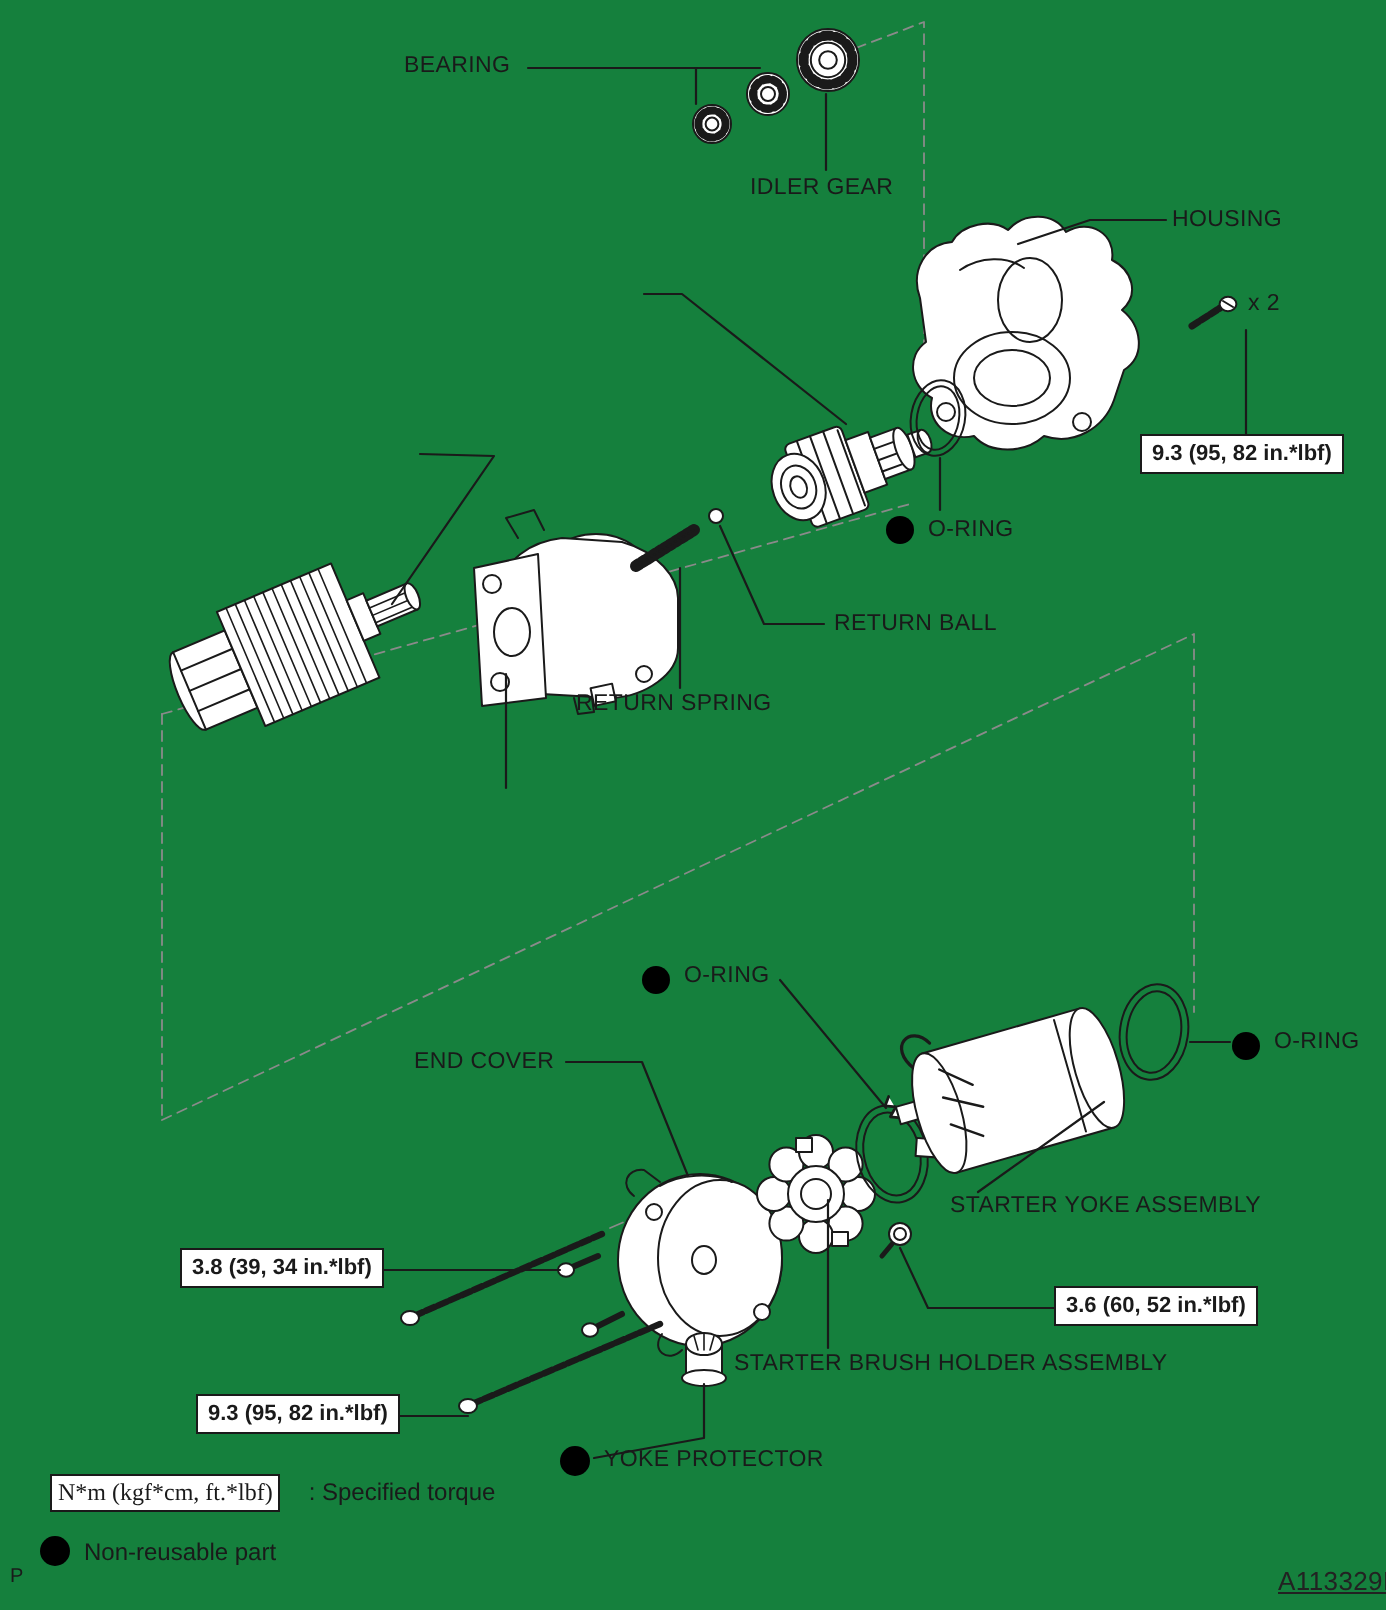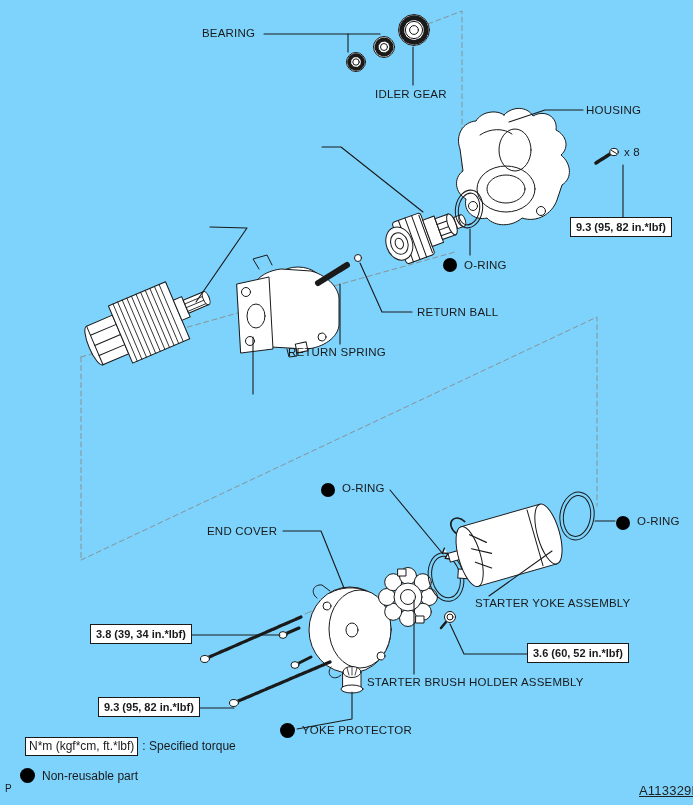--- a/index.html
+++ b/index.html
@@ -1,32 +1,32 @@
 <!DOCTYPE html>
 <html><head>
 <meta charset="utf-8">
 <style>
   html,body{margin:0;padding:0;background:#fff;}
   .stage{
-    position:relative;width:693px;height:805px;background:#7dd3fc;overflow:hidden;
+    position:relative;width:693px;height:805px;background:#15803d;overflow:hidden;
     font-family:"Liberation Sans","DejaVu Sans",sans-serif;color:#1a1a1a;
   }
   .stage svg{position:absolute;left:0;top:0;}
   .lbl{
     position:absolute;font-size:11.5px;letter-spacing:.2px;white-space:nowrap;
     line-height:13px;color:#1a1a1a;
   }
   .torque{
     position:absolute;font-size:11px;font-weight:bold;white-space:nowrap;
     border:1.6px solid #1a1a1a;background:#fff;padding:3px 5px;line-height:12px;
   }
   .dot{position:absolute;background:#000;border-radius:50%;}
   .legend-row{position:absolute;font-size:12px;white-space:nowrap;line-height:15px;}
-  .units-box{border:1px solid #1a1a1a;padding:1px 3px;background:#fff;display:inline-block;}
-  .legend-desc{margin-left:4px;}
+  .units-box{border:1px solid #1a1a1a;padding:1px 3px;background:#fff;display:inline-block;font-family:Liberation Serif, serif;}
+  .legend-desc{margin-left:14px;}
   .legend-dot-row{position:absolute;font-size:12px;white-space:nowrap;}
   .page-marker{position:absolute;font-size:10px;}
   .fig-code{position:absolute;font-size:13px;letter-spacing:.2px;color:#222;text-decoration:underline;}
 </style>
 </head>
 <body>
 
 <div class="stage">
 
   <svg width="693" height="805" viewBox="0 0 693 805">
@@ -221,21 +221,21 @@
         <path d="M196,708 L234,708"></path>
         <path d="M414,600 L414,674"></path>
         <path d="M352,692 L352,719 L297,729"></path>
       </g>
     </g>
   </svg>
 
   <div class="lbl" style="left:202px;top:27px">BEARING</div>
   <div class="lbl" style="left:375px;top:88px">IDLER GEAR</div>
   <div class="lbl" style="left:586px;top:104px">HOUSING</div>
-  <div class="lbl" style="left:624px;top:146px">x 8</div>
+  <div class="lbl" style="left:624px;top:146px">x 2</div>
   <div class="lbl" style="left:464px;top:259px">O-RING</div>
   <div class="lbl" style="left:417px;top:306px">RETURN BALL</div>
   <div class="lbl" style="left:288px;top:346px">RETURN SPRING</div>
   <div class="lbl" style="left:207px;top:525px">END COVER</div>
   <div class="lbl" style="left:342px;top:482px">O-RING</div>
   <div class="lbl" style="left:637px;top:515px">O-RING</div>
   <div class="lbl" style="left:475px;top:597px">STARTER YOKE ASSEMBLY</div>
   <div class="lbl" style="left:367px;top:676px">STARTER BRUSH HOLDER ASSEMBLY</div>
   <div class="lbl" style="left:302px;top:724px">YOKE PROTECTOR</div>
 

